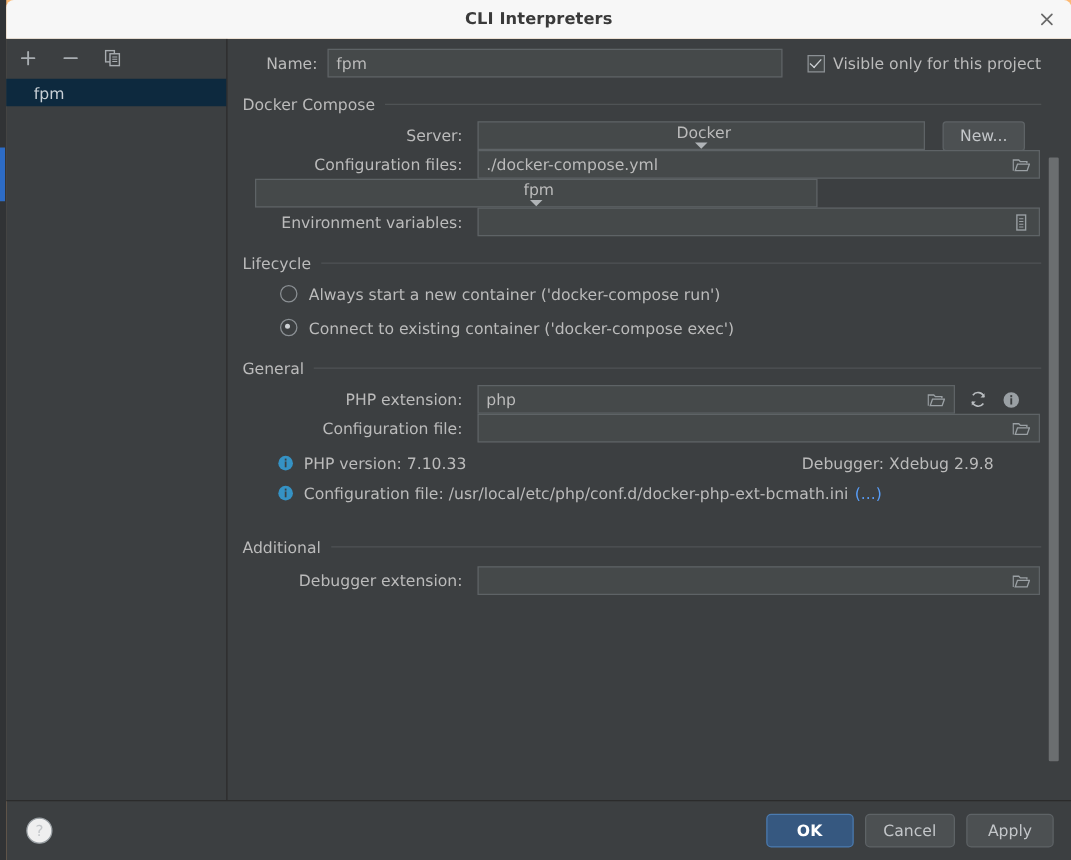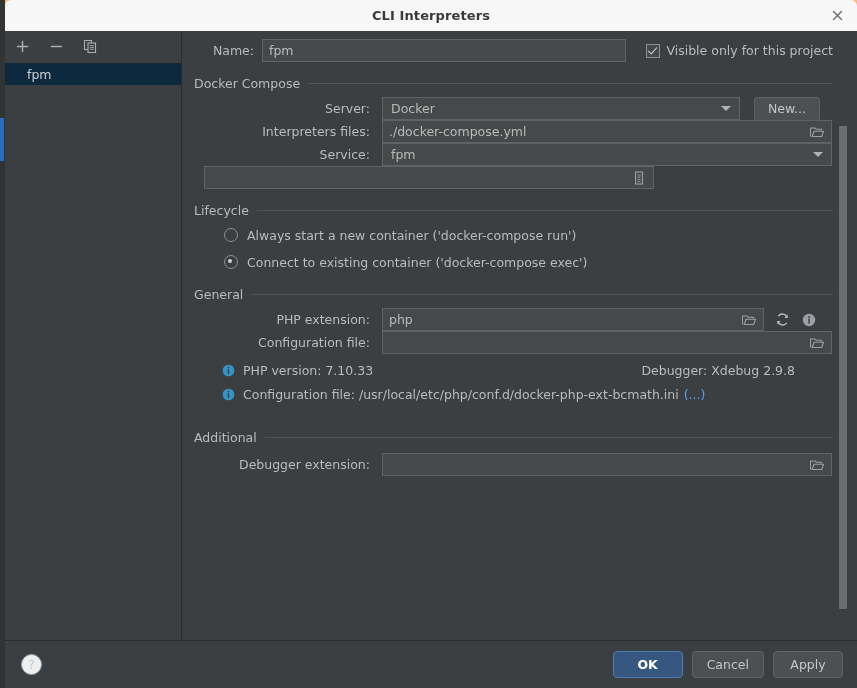--- a/index.html
+++ b/index.html
@@ -253,20 +253,21 @@
     box-sizing: border-box;
     height: 23px;
     background: #45494a;
     border: 1px solid #5e6366;
     display: flex;
     align-items: center;
     padding: 0 4px 0 8px;
     color: #bbbbbb;
     font-size: 12.5px;
     cursor: pointer;
+    flex-direction: column;
   }
   .combo .ctext { flex: 1 1 auto; overflow: hidden; white-space: nowrap; }
   .caret {
     width: 0; height: 0;
     border-left: 5px solid transparent;
     border-right: 5px solid transparent;
     border-top: 5px solid #b0b4b7;
     margin-right: 4px;
     flex: 0 0 auto;
   }
@@ -477,41 +478,41 @@
           <div class="frow">
             <div class="flabel">Server:</div>
             <div class="combo w-server">
               <span class="ctext">Docker</span>
               <span class="caret"></span>
             </div>
             <button class="btn">New...</button>
           </div>
 
           <div class="frow">
-            <div class="flabel">Interpreters files:</div>
+            <div class="flabel">Configuration files:</div>
             <div class="field w-wide">
               <span class="fieldtext">./docker-compose.yml</span>
               <span class="in-field-icon">
                 <svg width="14" height="12" viewBox="0 0 14 12" aria-hidden="true">
                   <path d="M0.5 10.5 V2 H5 L6.3 3.3 H11.5 V4.6" fill="none" stroke="#9aa0a4" stroke-width="1.1"></path>
                   <path d="M2.2 10.5 L4 5.3 H13.5 L11.7 10.5 Z" fill="none" stroke="#9aa0a4" stroke-width="1.1"></path>
                 </svg>
               </span>
             </div>
           </div>
 
           <div class="frow">
-            <div class="flabel">Service:</div>
             <div class="combo w-wide">
               <span class="ctext">fpm</span>
               <span class="caret"></span>
             </div>
           </div>
 
           <div class="frow">
+            <div class="flabel">Environment variables:</div>
             <div class="field w-wide">
               <span class="fieldtext"></span>
               <span class="in-field-icon">
                 <svg width="12" height="14" viewBox="0 0 12 14" aria-hidden="true">
                   <rect x="2.5" y="1" width="7" height="12" fill="none" stroke="#9aa0a4" stroke-width="1.1"></rect>
                   <path d="M4.3 4 H7.7 M4.3 6.2 H7.7 M4.3 8.4 H7.7 M4.3 10.6 H7.7" stroke="#9aa0a4" stroke-width="0.9"></path>
                 </svg>
               </span>
             </div>
           </div>

